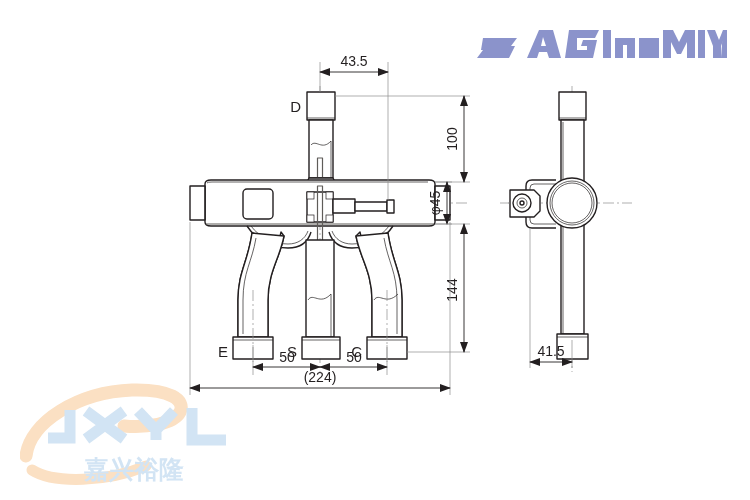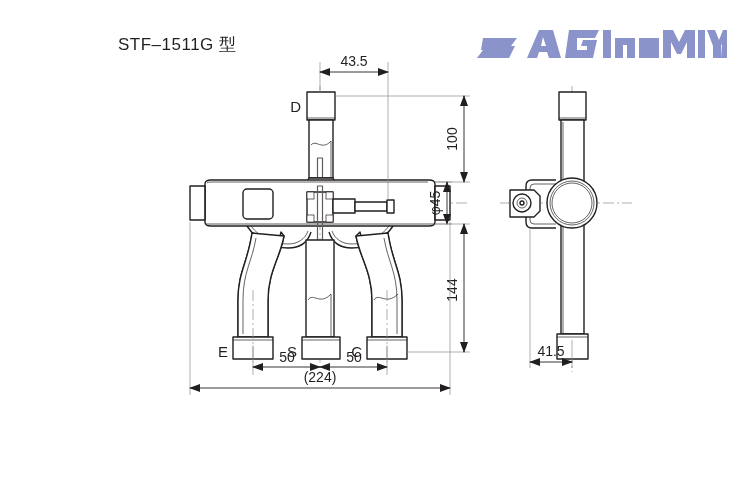--- a/index.html
+++ b/index.html
@@ -44,22 +44,36 @@
     top: 378px;
     width: 230px;
     height: 115px;
   }
 </style>
 </head>
 <body>
 
 <div id="root">
 
-
-  <div id="title">STF–1511G 型</div>
+  <div id="watermark">
+    <svg width="230" height="115" viewBox="0 0 230 115" xmlns="http://www.w3.org/2000/svg">
+      <g>
+        <path d="M6,78 C10,44 58,14 112,12 C150,11 166,22 160,34 C154,46 126,50 104,48" fill="none" stroke="#fbe0c3" stroke-width="13" stroke-linecap="round"></path>
+        <path d="M12,92 C34,106 88,104 126,88" fill="none" stroke="#fbe0c3" stroke-width="11" stroke-linecap="round"></path>
+      </g>
+      <g fill="none" stroke="#d2e4f4" stroke-width="11" stroke-linecap="butt" stroke-linejoin="miter">
+        <path d="M50,32 L50,60 L28,60"></path>
+        <path d="M66,33 L104,61 M104,33 L66,61"></path>
+        <path d="M118,33 L136,52 L154,33 M136,52 L136,62"></path>
+        <path d="M172,30 L172,62 L206,62"></path>
+      </g>
+      <text x="64" y="100" font-family="&quot;DejaVu Sans&quot;, sans-serif" font-size="25" font-weight="bold" fill="#d2e4f4">嘉兴裕隆</text>
+    </svg>
+  </div>
+
 
   <div id="logo">
     <svg width="250" height="38" viewBox="0 0 250 38" xmlns="http://www.w3.org/2000/svg">
       <g fill="#8b93cb">
 
         <path d="M6,10 L40,10 L34,18 L16,18 L38,18 L32,30 L0,30 L6,22 L24,22 L4,22 Z"></path>
 
         <path d="M50,30 L62,2 L76,2 L84,30 L72,30 L70,24 L62,24 L60,30 Z M64,18 L69,18 L66,9 Z"></path>
 
         <path d="M92,2 L122,2 L118,10 L100,10 L100,22 L110,22 L110,18 L104,18 L106,12 L120,12 L116,30 L88,30 Z"></path>

